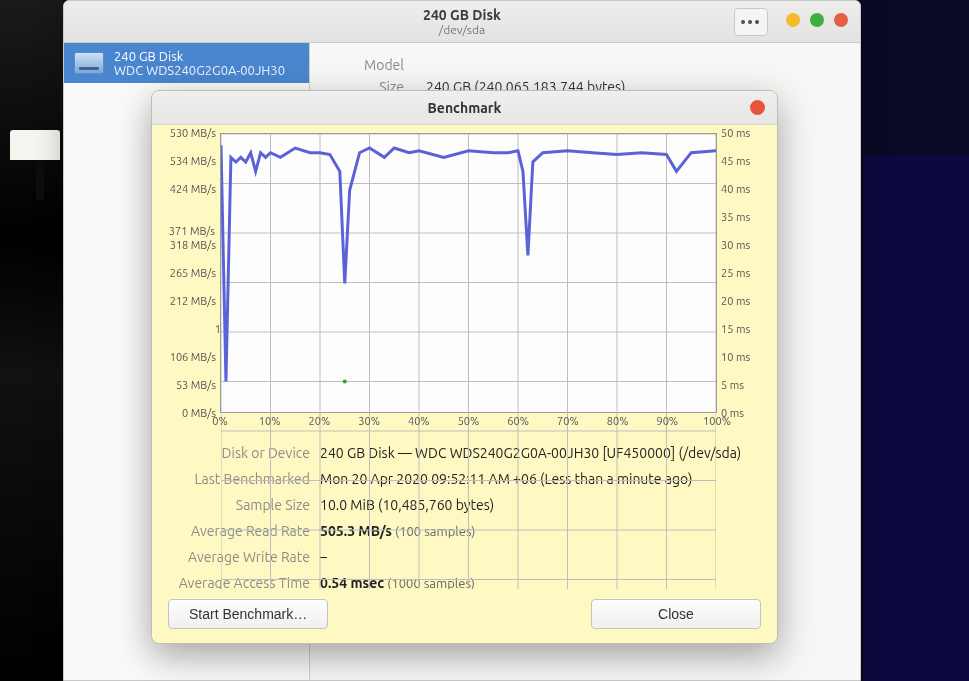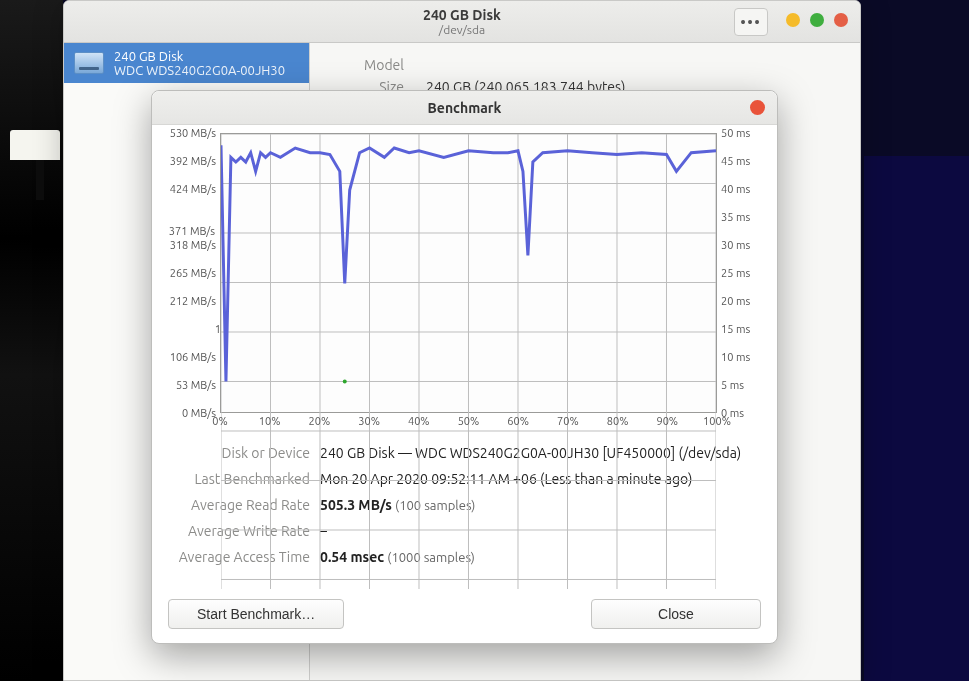--- a/index.html
+++ b/index.html
@@ -68,21 +68,21 @@
   .device .line2{font-size:13px; opacity:.9;}
 
   .details { flex:1; padding:14px 20px; color:#555;}
   .kv { display:flex; gap:22px; margin-bottom:6px; }
   .kv .k{ width:74px; text-align:right; color:#8a8a88;}
   .kv .v{ color:#333;}
 
   
   .modal {
     position:absolute; left:151px; top:90px; width:627px; height:554px;
-    background:#ffffff; border:1px solid #bdbdbb; border-radius:8px;
+    background:#fef9c3; border:1px solid #bdbdbb; border-radius:8px;
     box-shadow:0 12px 36px rgba(0,0,0,.35);
     display:flex; flex-direction:column;
   }
   .modal-title {
     height:34px; display:flex; align-items:center; justify-content:center;
     font-weight:bold; font-size:14px; color:#333;
     border-bottom:1px solid #d7d7d5; position:relative;
     background:linear-gradient(#efefed,#e6e6e4);
     border-radius:8px 8px 0 0;
   }
@@ -104,21 +104,21 @@
   .info { margin-top:12px; }
   .info .row{ display:flex; gap:10px; margin-bottom:10px; font-size:14px;}
   .info .row .k{ width:142px; text-align:right; color:#8c8c8a;}
   .info .row .v{ color:#222;}
   .info .row .v .sub{ color:#666; font-size:13px;}
 
   .modal-actions{
     display:flex; justify-content:space-between; padding:10px 16px 14px 16px;
   }
   .btn{
-    min-width:150px; padding:6px 28px; font-size:14px; color:#333;
+    min-width:150px; padding:6px 20px; font-size:14px; color:#333;
     background:linear-gradient(#fefefe,#f0f0ee);
     border:1px solid #c4c4c2; border-radius:4px; cursor:pointer;
   }
 </style>
 </head>
 <body>
 
 <div class="desktop">
   <div class="photo">
     <div class="lamp">
@@ -177,21 +177,21 @@
       <div class="ylabels" id="yL">
           <div style="top: 280px;">0 MB/s</div>
           <div style="top: 252px;">53 MB/s</div>
           <div style="top: 224px;">106 MB/s</div>
           <div style="top: 196px; margin-left: 45px;">159 MB/s</div>
           <div style="top: 168px;">212 MB/s</div>
           <div style="top: 140px;">265 MB/s</div>
           <div style="top: 112px;">318 MB/s</div>
           <div style="top: 98px; text-align: center;">371 MB/s</div>
           <div style="top: 56px;">424 MB/s</div>
-          <div style="top: 28px;">392 MB/s</div>
+          <div style="top: 28px;">534 MB/s</div>
           <div style="top: 0px;">530 MB/s</div>
         </div>
       <div class="y2labels" id="yR">
           <div style="top: 280px;">0 ms</div>
           <div style="top: 252px;">5 ms</div>
           <div style="top: 224px;">10 ms</div>
           <div style="top: 196px;">15 ms</div>
           <div style="top: 168px;">20 ms</div>
           <div style="top: 140px;">25 ms</div>
           <div style="top: 112px;">30 ms</div>
@@ -279,20 +279,24 @@
     <div class="info">
       <div class="row">
           <div class="k">Disk or Device</div>
           <div class="v">240 GB Disk — WDC WDS240G2G0A-00JH30 [UF450000] (/dev/sda)</div>
         </div>
       <div class="row">
           <div class="k">Last Benchmarked</div>
           <div class="v">Mon 20 Apr 2020 09:52:11 AM +06 (Less than a minute ago)</div>
         </div>
       <div class="row">
+          <div class="k">Sample Size</div>
+          <div class="v">10.0 MiB (10,485,760 bytes)</div>
+        </div>
+      <div class="row">
           <div class="k">Average Read Rate</div>
           <div class="v"><b>505.3 MB/s</b> <span class="sub">(100 samples)</span></div>
         </div>
       <div class="row">
           <div class="k">Average Write Rate</div>
           <div class="v">–</div>
         </div>
       <div class="row">
           <div class="k">Average Access Time</div>
           <div class="v"><b>0.54 msec</b> <span class="sub">(1000 samples)</span></div>

